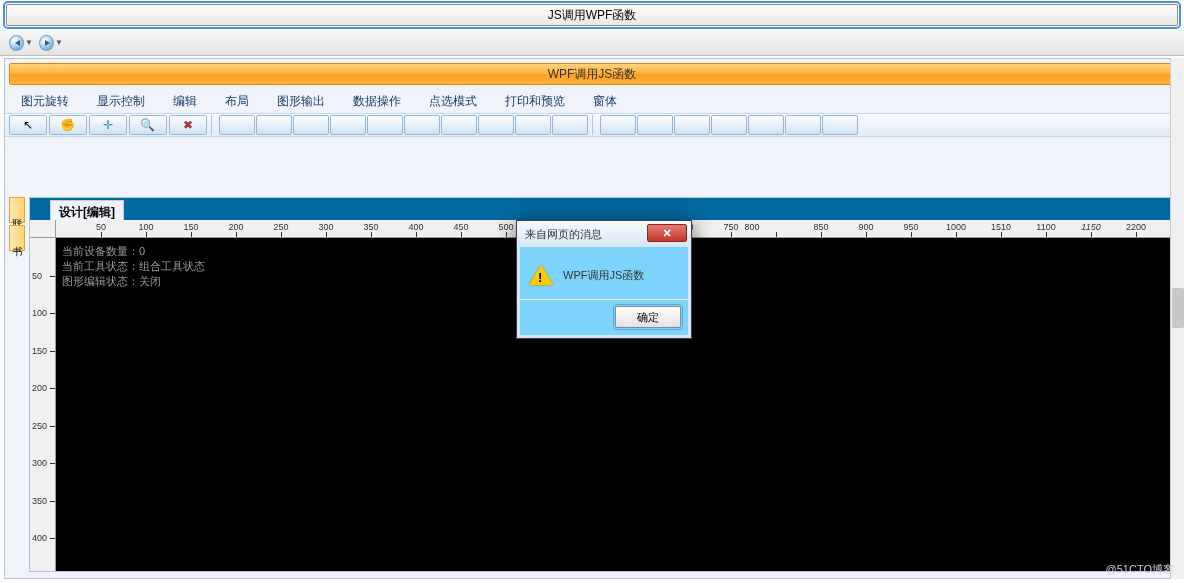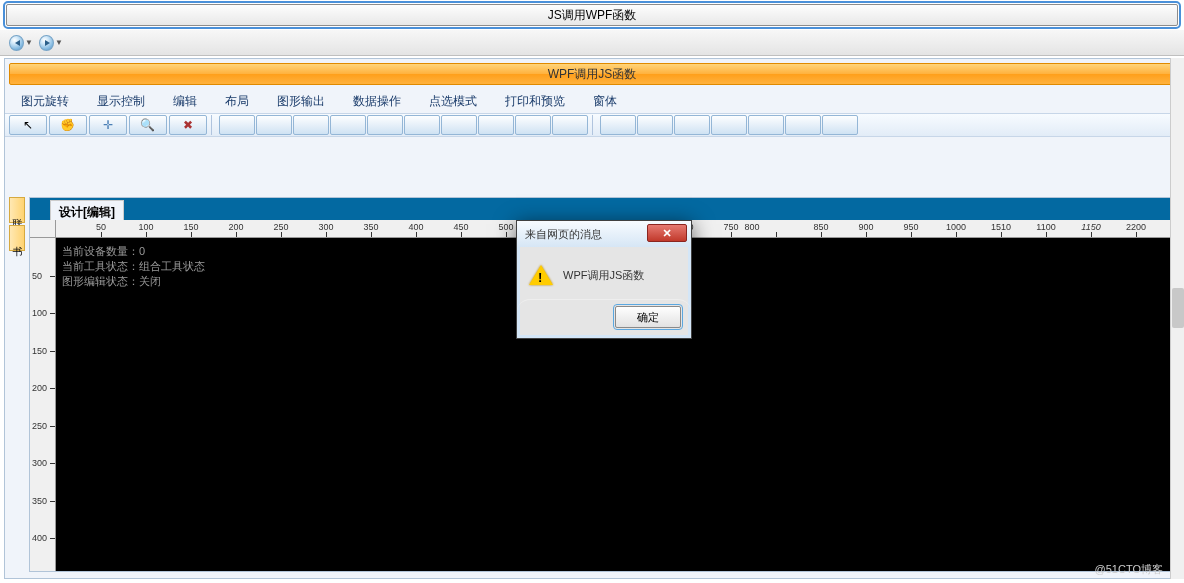--- a/index.html
+++ b/index.html
@@ -42,31 +42,31 @@
 .ruler-h { position:absolute; top:22px; left:26px; right:0; height:18px; background:#f0f0f0; border-bottom:1px solid #999; overflow:hidden; }
 .ruler-v { position:absolute; top:40px; left:0; width:26px; bottom:0; background:#f0f0f0; border-right:1px solid #999; overflow:hidden; }
 .r-tick-h { position:absolute; top:2px; font-size:9px; color:#333; transform:translateX(-50%); }
 .r-line-h { position:absolute; bottom:0; width:1px; height:5px; background:#333; }
 .r-tick-v { position:absolute; left:2px; font-size:9px; color:#333; transform:translateY(-50%); }
 .r-line-v { position:absolute; right:0; height:1px; width:5px; background:#333; }
 
 .canvas { position:absolute; top:40px; left:26px; right:0; bottom:0; background:#000; overflow:hidden; }
 .status-text { position:absolute; top:6px; left:6px; font-size:11px; color:#9a9a9a; line-height:15px; white-space:pre; }
 
-.dialog { position:absolute; top:220px; left:516px; width:176px; background:#e5e5e5; border:1px solid #404040; box-shadow:0 4px 20px rgba(0,0,0,0.6), inset 0 0 0 3px #d4e6f7; }
+.dialog { position:absolute; top:220px; left:516px; width:176px; background:#7dd3fc; border:1px solid #404040; box-shadow:0 4px 20px rgba(0,0,0,0.6), inset 0 0 0 3px #d4e6f7; }
 .dlg-title { height:26px; background:linear-gradient(#f7fbff,#d6e6f5); display:flex; align-items:center; padding:0 4px 0 8px; font-size:11px; color:#333; position:relative; }
 .dlg-close { position:absolute; right:4px; top:3px; width:40px; height:18px; background:linear-gradient(#e67a72,#c1392b); border:1px solid #8b2520; border-radius:2px; display:flex; align-items:center; justify-content:center; color:#fff; font-size:11px; font-weight:bold; cursor:pointer; }
 .dlg-body { padding:18px 12px 14px 12px; display:flex; align-items:center; gap:10px; }
 .warn-icon { width:0; height:0; border-left:12px solid transparent; border-right:12px solid transparent; border-bottom:20px solid #ffcc00; position:relative; filter:drop-shadow(0 0 1px #b88700); }
 .warn-icon::after { content:"!"; position:absolute; left:-3px; top:5px; font-size:13px; font-weight:bold; color:#000; }
 .dlg-msg { font-size:11px; color:#333; }
-.dlg-foot { padding:6px 10px 10px 10px; display:flex; justify-content:flex-end; border-top:1px solid #eee;border-radius:13px; }
+.dlg-foot { padding:6px 10px 10px 10px; display:flex; justify-content:flex-end; border-top:1px solid #eee; }
 .dlg-btn { min-width:66px; height:22px; background:linear-gradient(#fefefe,#e2e2e2); border:1px solid #8a8a8a; border-radius:2px; font-size:11px; cursor:pointer; outline:1px solid #5aa7e0; outline-offset:1px; }
 
-.watermark { position:absolute; right:21px; bottom:6px; font-size:11px; color:#ccc;margin-top:39px; }
+.watermark { position:absolute; right:10px; bottom:6px; font-size:11px; color:#ccc;margin-top:39px; }
 .scroll-ind { position:absolute; right:0; top:58px; bottom:4px; width:14px; background:#f0f0f0; border-left:1px solid #ccc; }
 .scroll-thumb { position:absolute; top:230px; width:12px; left:1px; height:40px; background:#c8c8c8; border-radius:2px; }
 </style>
 </head>
 <body>
 
 <div class="top-button-wrap">
   <button class="top-button">
     <span>JS调用WPF函数</span>
   </button>

